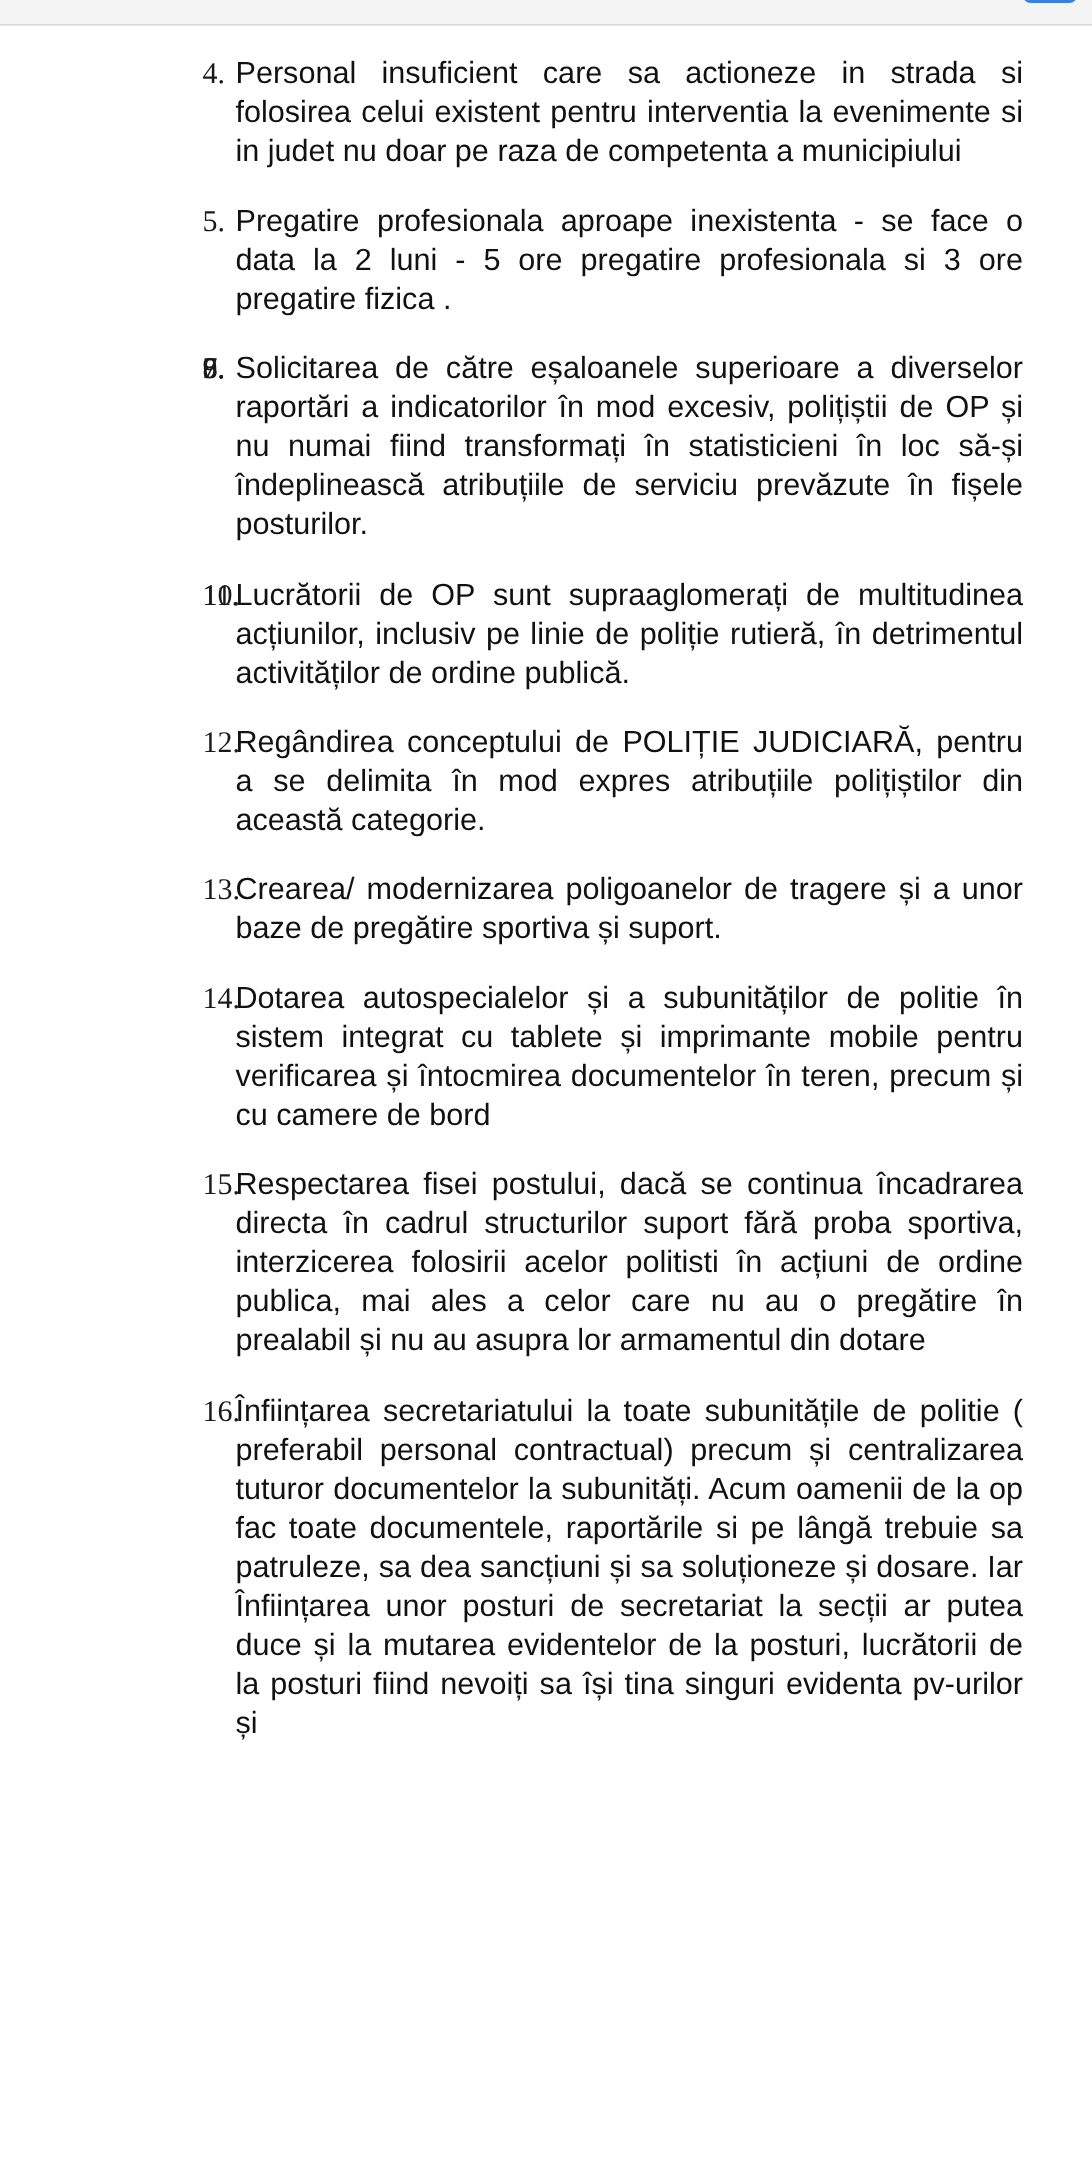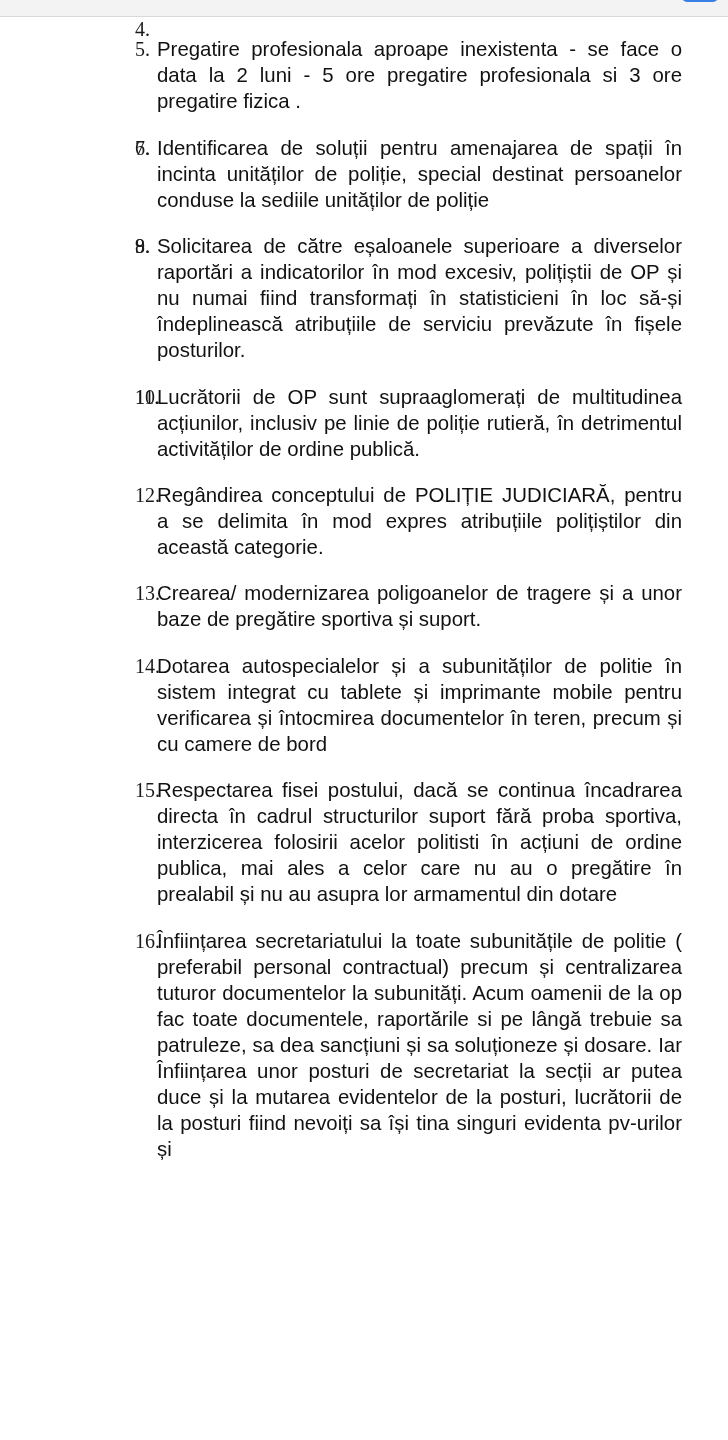--- a/index.html
+++ b/index.html
@@ -64,31 +64,31 @@
 </head>
 <body>
 
 <div class="topbar">
   <div class="topbar-button"></div>
 </div>
 
 <div class="doc">
   <div class="item">
     <span class="num single">4.</span>
+    <p class="text">Personal insuficient care sa actioneze in strada si folosirea celui existent pentru interventia la evenimente si in judet nu doar pe raza de competenta a municipiului</p>
   </div>
   <div class="item">
     <span class="num single">5.</span>
     <p class="text">Pregatire profesionala aproape inexistenta - se face o data la 2 luni - 5 ore pregatire profesionala si 3 ore pregatire fizica .</p>
   </div>
   <div class="item">
     <span class="num single">6.</span>
   </div>
   <div class="item">
     <span class="num single">7.</span>
-    <p class="text">Identificarea de soluții pentru amenajarea de spații în incinta unităților de poliție, special destinat persoanelor conduse la sediile unităților de poliție</p>
   </div>
   <div class="item">
     <span class="num single">8.</span>
   </div>
   <div class="item">
     <span class="num single">9.</span>
     <p class="text">Solicitarea de către eșaloanele superioare a diverselor raportări a indicatorilor în mod excesiv, polițiștii de OP și nu numai fiind transformați în statisticieni în loc să-și îndeplinească atribuțiile de serviciu prevăzute în fișele posturilor.</p>
   </div>
   <div class="item">
     <span class="num double">10.</span>

